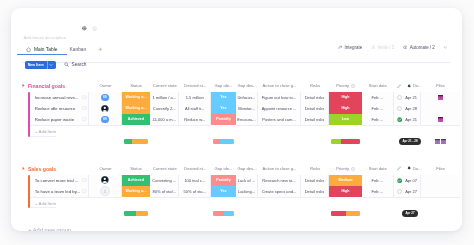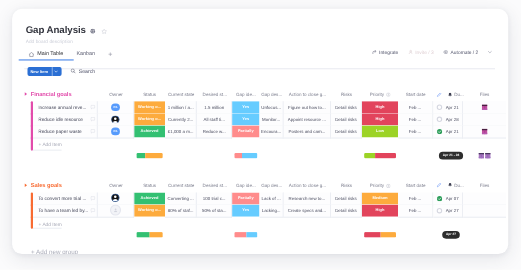--- a/index.html
+++ b/index.html
@@ -53,21 +53,20 @@
   .av{width:7.6px;height:7.6px;border-radius:50%;display:flex;align-items:center;justify-content:center;
       color:#fff;font-size:2.6px;font-weight:bold;line-height:7.6px;overflow:hidden;flex:0 0 auto;}
   .pi{width:5.2px;height:5.2px;border-radius:50%;border:.75px solid #d5d7e0;box-sizing:border-box;}
 </style>
 </head>
 <body>
 
 <div id="stage">
   <div id="card">
 
-    <div class="title">Gap Analysis</div>
     <div class="hicons">
       <svg width="4.6" height="4.6" viewBox="0 0 16 16">
           <circle cx="8" cy="8" r="7.3" fill="#52546a"></circle>
           <ellipse cx="8" cy="8" rx="3" ry="7.3" fill="none" stroke="#fff" stroke-width="1.3"></ellipse>
           <path d="M1.2 5.5h13.6M1.2 10.5h13.6" stroke="#fff" stroke-width="1.3"></path>
         </svg>
       <svg width="5.4" height="5.4" viewBox="0 0 16 16">
           <path d="M8 1.5l1.95 3.95 4.35.63-3.15 3.07.74 4.35L8 11.45l-3.89 2.05.74-4.35L1.7 6.08l4.35-.63z" fill="none" stroke="#c8cad4" stroke-width="1.35" stroke-linejoin="round"></path>
         </svg>
     </div>

